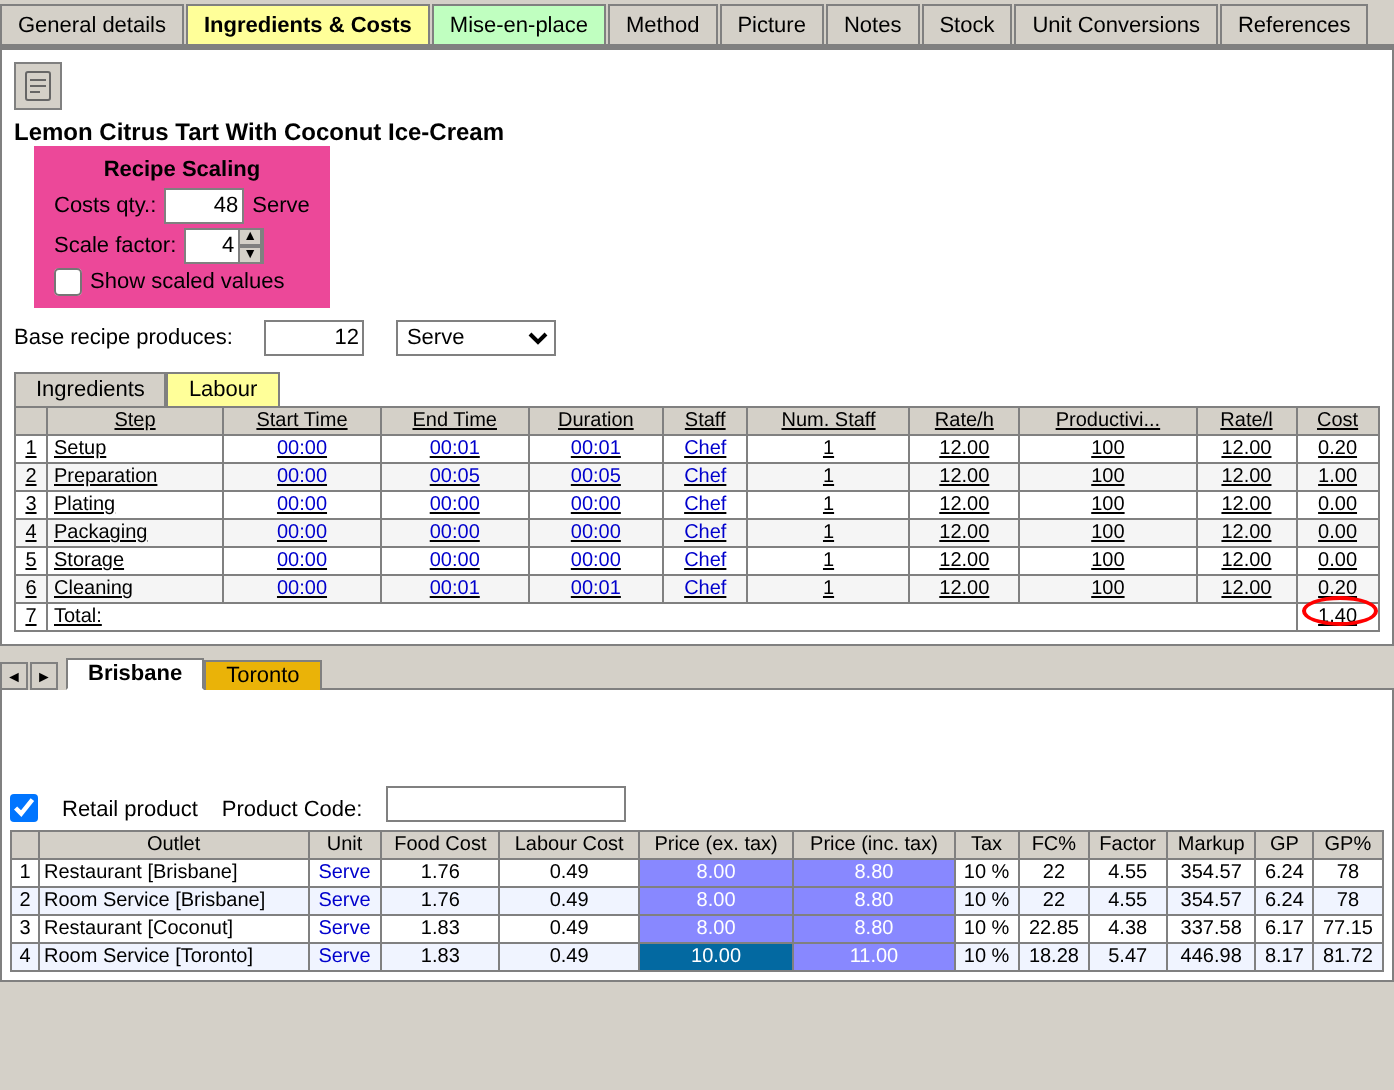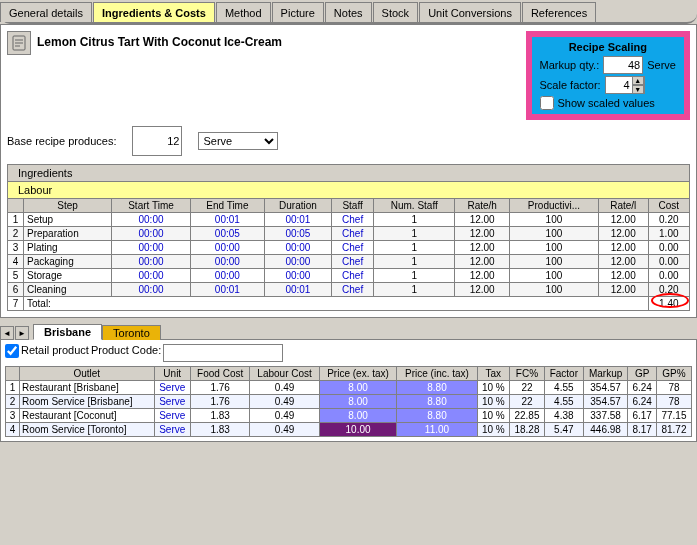--- a/index.html
+++ b/index.html
@@ -5,21 +5,20 @@
     * { box-sizing: border-box; margin: 0; padding: 0; }
     body { font-family: Arial, sans-serif; font-size: 11px; background: #d4d0c8; width: 697px; height: 545px; overflow: hidden; }
     
     
     .tabs-bar {
       display: flex;
       align-items: flex-end;
       background: #d4d0c8;
       padding-top: 2px;
       border-bottom: 2px solid #808080;
-      border-radius: 10px;
     }
     .tab {
       padding: 2px 8px;
       border: 1px solid #808080;
       border-bottom: none;
       background: #d4d0c8;
       cursor: pointer;
       font-size: 11px;
       height: 20px;
       display: flex;
@@ -35,42 +34,43 @@
       border: 1px solid #808080;
       padding: 6px;
       margin: 0;
     }
 
     
     .recipe-header {
       display: flex;
       align-items: flex-start;
       margin-bottom: 6px;
+      flex-direction: column;
     }
     .recipe-icon {
       width: 24px;
       height: 24px;
       border: 1px solid #808080;
       background: #d4d0c8;
       display: flex;
       align-items: center;
       justify-content: center;
       margin-right: 6px;
       font-size: 14px;
     }
     .recipe-title {
       font-size: 12px;
       font-weight: bold;
       flex: 1;
       padding-top: 4px;
     }
     .recipe-scaling-box {
-      border: 6px solid #ec4899;
+      border: 2px solid #ec4899;
       padding: 4px 8px;
-      background: #0ea5e9;
+      background: #ec4899;
       margin-left: 10px;
     }
     .scaling-title { font-weight: bold; text-align: center; margin-bottom: 3px; }
     .scaling-row { display: flex; align-items: center; margin-bottom: 2px; gap: 4px; }
     .scaling-input {
       border: 1px solid #808080;
       background: white;
       width: 40px;
       height: 18px;
       text-align: right;
@@ -93,38 +93,37 @@
     
     .base-recipe-row {
       display: flex;
       align-items: center;
       margin-bottom: 8px;
       gap: 16px;
     }
     .base-input {
       border: 1px solid #808080;
       width: 50px;
-      height: 30px;
+      height: 18px;
       font-size: 11px;
       padding: 1px 2px;
       text-align: right;
     }
     .base-select {
       border: 1px solid #808080;
       height: 18px;
       font-size: 11px;
       background: white;
       width: 80px;
     }
 
     
     .sub-tabs {
       display: flex;
       margin-bottom: 0;
-      flex-direction: column;
     }
     .sub-tab {
       padding: 2px 10px;
       border: 1px solid #808080;
       border-bottom: none;
       background: #d4d0c8;
       cursor: pointer;
       font-size: 11px;
     }
     .sub-tab.active {
@@ -187,23 +186,24 @@
 
     
     .lower-section {
       background: #ffffff;
       border: 1px solid #808080;
       border-top: none;
       padding: 4px;
     }
     .retail-row {
       display: flex;
-      align-items: flex-start;
-      gap: 2px;
+      align-items: flex-end;
+      gap: 12px;
       margin-bottom: 4px;
+      margin-top: 44px;
     }
     .retail-checkbox { width: 14px; height: 14px; }
     .product-code-input {
       border: 1px solid #808080;
       width: 120px;
       height: 18px;
       font-size: 11px;
       background: white;
     }
 
@@ -224,33 +224,36 @@
     .pricing-table td {
       border: 1px solid #808080;
       padding: 1px 2px;
       text-align: center;
     }
     .pricing-table td.left { text-align: left; }
     .pricing-table td.blue { color: #0000cc; }
     .pricing-table tr:nth-child(odd) td { background: #ffffff; }
     .pricing-table tr:nth-child(even) td { background: #f0f4ff; }
 
-    .table-container { position: relative; }
+    .table-container { position: relative; text-decoration: underline; }
   </style>
 </head>
 <body>
 
 <div style="width:697px; height:545px; background:#d4d0c8; overflow:hidden; position:relative;">
 
   <div class="tabs-bar">
     <div class="tab">
         <span>General details</span>
       </div>
     <div class="tab yellow">
         <span>Ingredients &amp; Costs</span>
+      </div>
+    <div class="tab green">
+        <span>Mise-en-place</span>
       </div>
     <div class="tab">
         <span>Method</span>
       </div>
     <div class="tab">
         <span>Picture</span>
       </div>
     <div class="tab">
         <span>Notes</span>
       </div>
@@ -274,21 +277,21 @@
             <line x1="4" y1="5" x2="12" y2="5" stroke="#666" stroke-width="1"></line>
             <line x1="4" y1="8" x2="12" y2="8" stroke="#666" stroke-width="1"></line>
             <line x1="4" y1="11" x2="9" y2="11" stroke="#666" stroke-width="1"></line>
           </svg>
       </div>
       <div class="recipe-title">Lemon Citrus Tart With Coconut Ice-Cream</div>
 
       <div class="recipe-scaling-box">
         <div class="scaling-title">Recipe Scaling</div>
         <div class="scaling-row">
-          <span>Markup qty.:</span>
+          <span>Costs qty.:</span>
           <input class="scaling-input" type="text" value="48" style="">
           <span>Serve</span>
         </div>
         <div class="scaling-row">
           <span>Scale factor:</span>
           <div class="spin-control">
             <span class="spin-value">4</span>
             <div class="spin-buttons">
               <div class="spin-btn">▲</div>
               <div class="spin-btn">▼</div>
@@ -505,21 +508,21 @@
             <td>337.58</td>
             <td>6.17</td>
             <td>77.15</td>
           </tr>
           <tr>
             <td>4</td>
             <td class="left">Room Service [Toronto]</td>
             <td class="blue">Serve</td>
             <td>1.83</td>
             <td>0.49</td>
-            <td style="background: #701a75; color: rgb(255, 255, 255);">10.00</td>
+            <td style="background: #0369a1; color: rgb(255, 255, 255);">10.00</td>
             <td style="background: rgb(136, 136, 255); color: rgb(255, 255, 255);">11.00</td>
             <td>10 %</td>
             <td>18.28</td>
             <td>5.47</td>
             <td>446.98</td>
             <td>8.17</td>
             <td>81.72</td>
           </tr>
         </tbody>
     </table>

